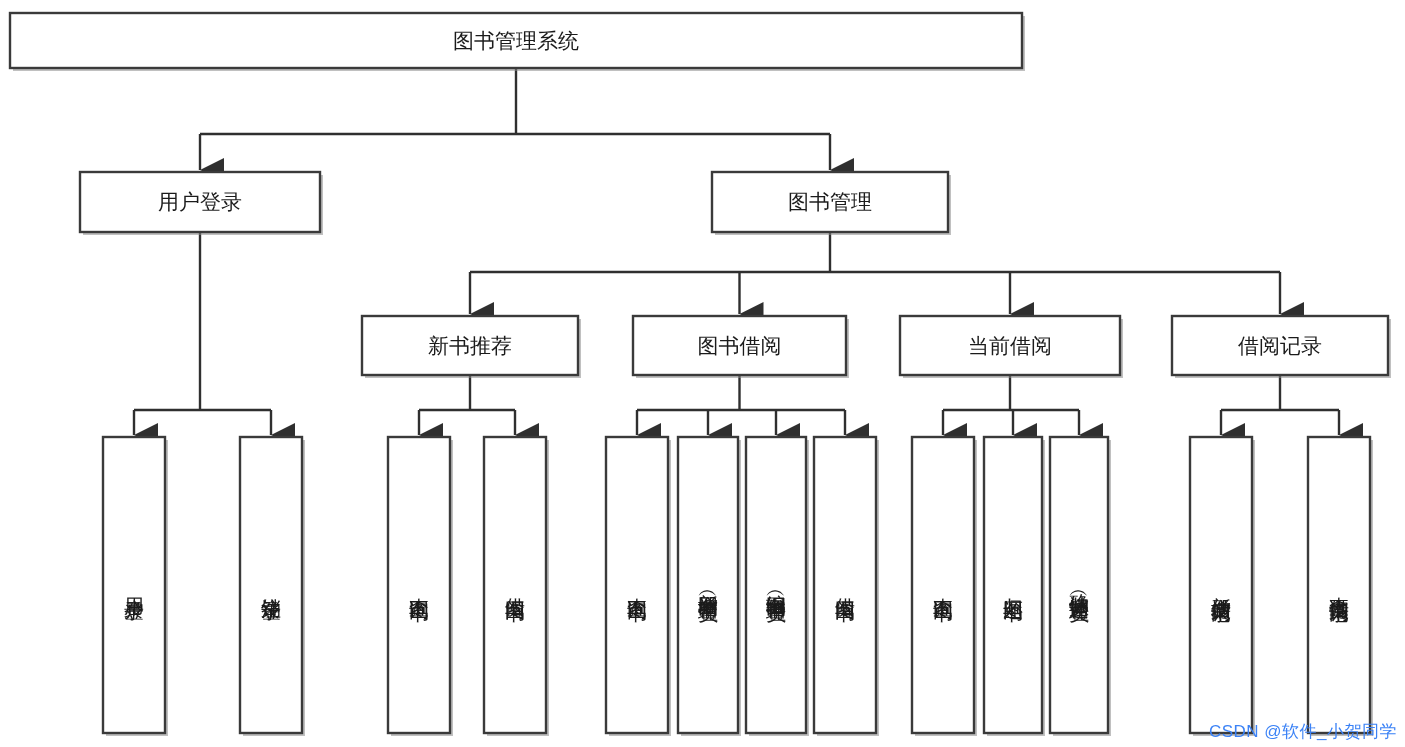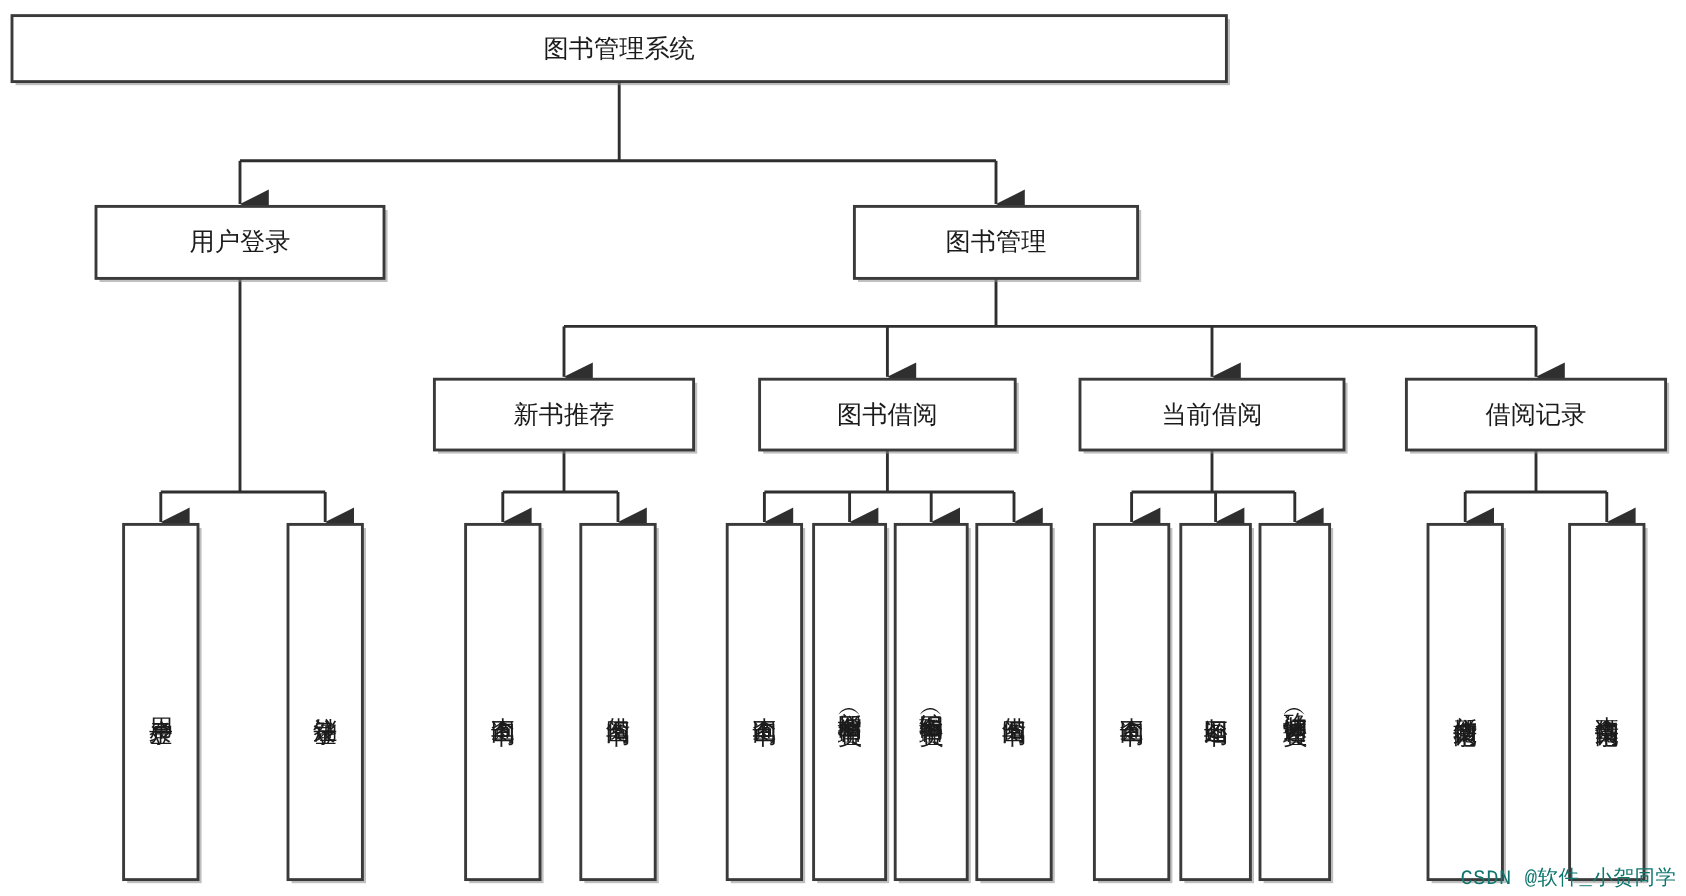--- a/index.html
+++ b/index.html
@@ -66,23 +66,23 @@
     font-size: 20px;
     line-height: 1.06;
     letter-spacing: 1.5px;
     color: #1b1b1b;
     white-space: nowrap;
   }
   .watermark {
     position: absolute;
     right: 8px;
     bottom: 4px;
-    font-family: Liberation Mono, monospace;
+    font-family: Liberation Sans, sans-serif;
     font-size: 17px;
-    color: #0f766e;
+    color: #3b82f6;
     letter-spacing: 0.5px;
     white-space: nowrap;
     user-select: none;
   }
 </style>
 </head>
 <body>
 
 <div id="diagram-root">
 

